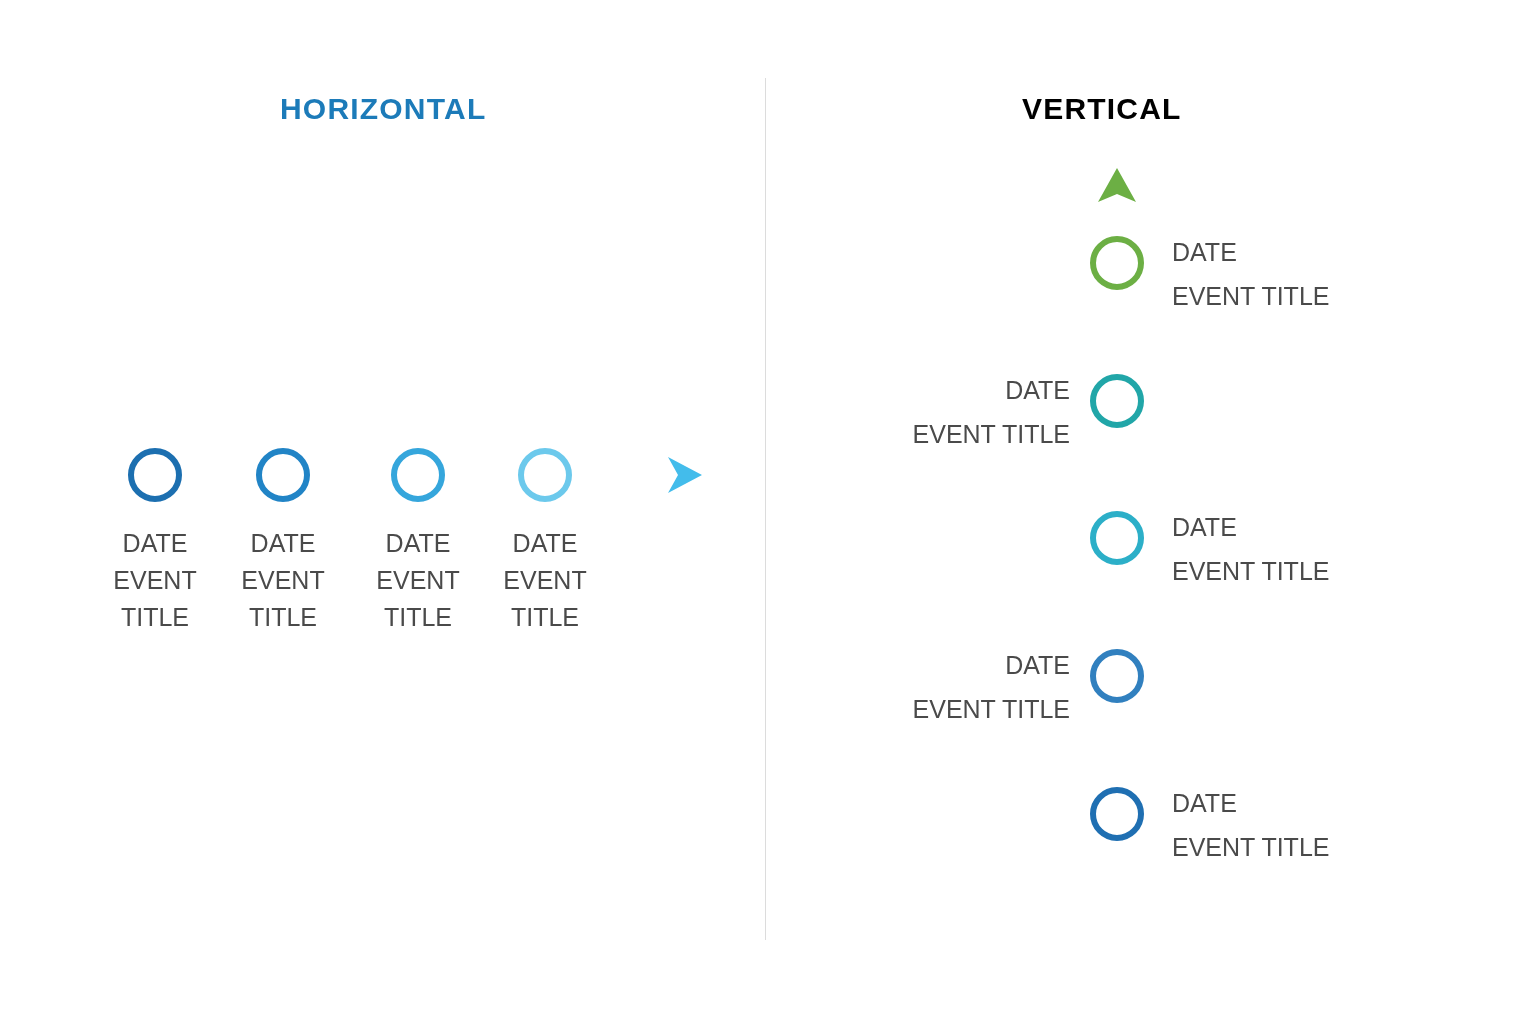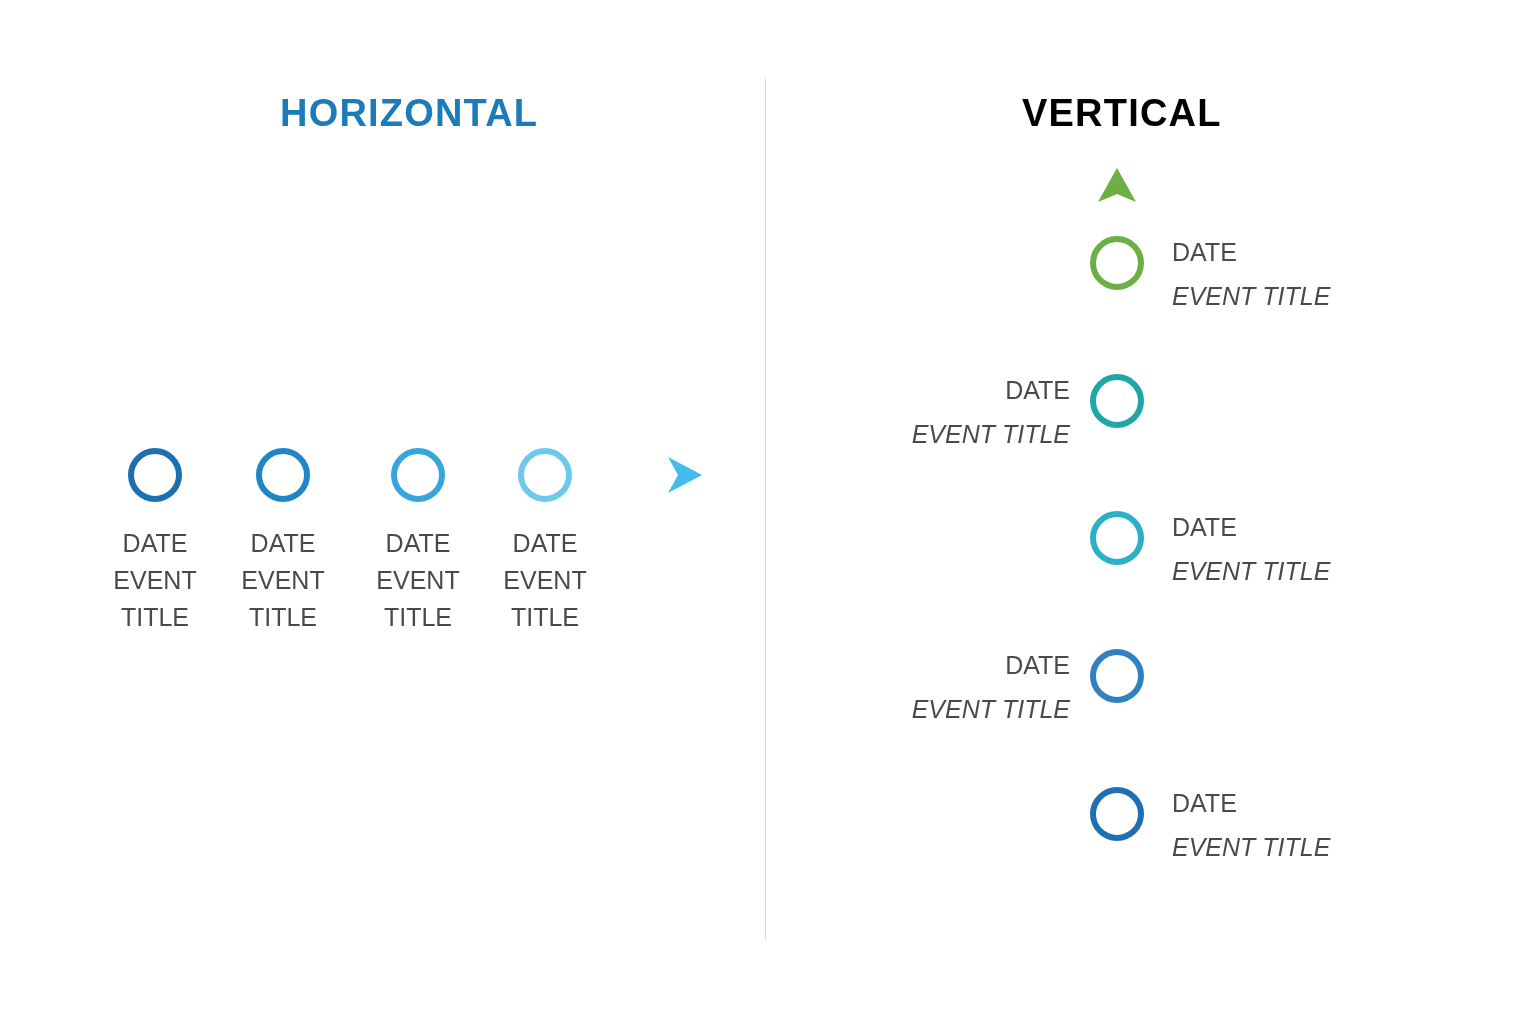--- a/index.html
+++ b/index.html
@@ -20,21 +20,21 @@
     left: 0;
     top: 0;
     width: 1536px;
     height: 1024px;
   }
 
   
   .panel-title {
     position: absolute;
     font-weight: bold;
-    font-size: 38px;
+    font-size: 30px;
     letter-spacing: 1.2px;
     white-space: nowrap;
   }
   #horizontal-title {
     left: 280px;
     top: 92px;
     color: #1C7BB9;
   }
   #vertical-title {
     left: 1022px;
@@ -83,21 +83,21 @@
   .v-label {
     position: absolute;
     color: #4A4A4A;
     font-size: 25px;
     line-height: 44px;
     white-space: nowrap;
   }
   .v-label.right { text-align: left; }
   .v-label.left  { text-align: right; }
   .v-label .date-line  { display: block; }
-  .v-label .title-line { display: block; font-style: italic; }
+  .v-label .title-line { display: block; }
 </style>
 </head>
 <body>
 
 <div id="stage">
 
   <div id="horizontal-title" class="panel-title">HORIZONTAL</div>
 
   <svg id="horizontal-svg" width="650" height="100" viewBox="0 0 650 100">
     <defs>

